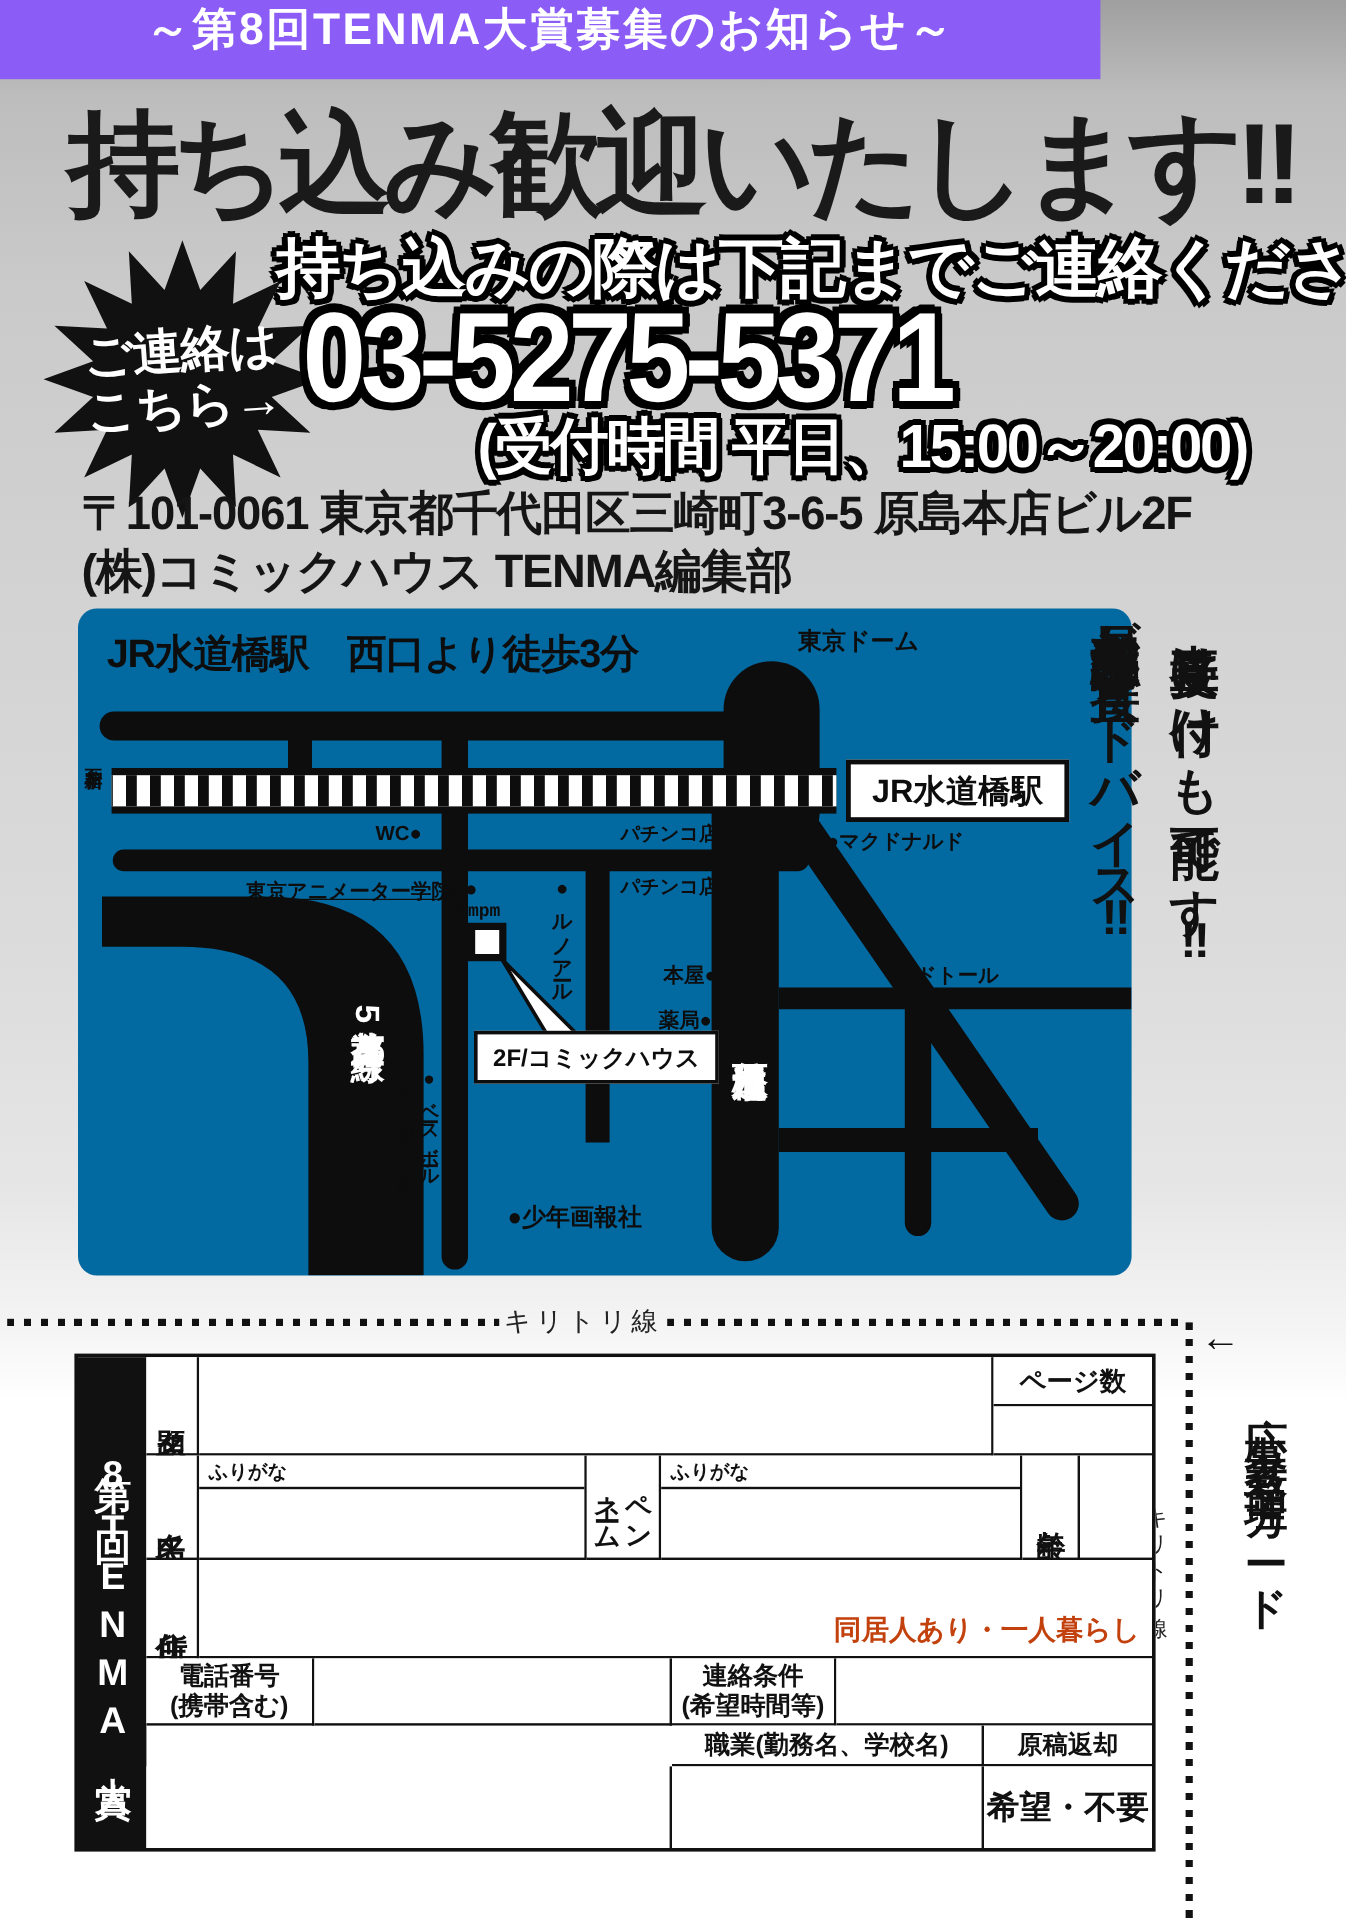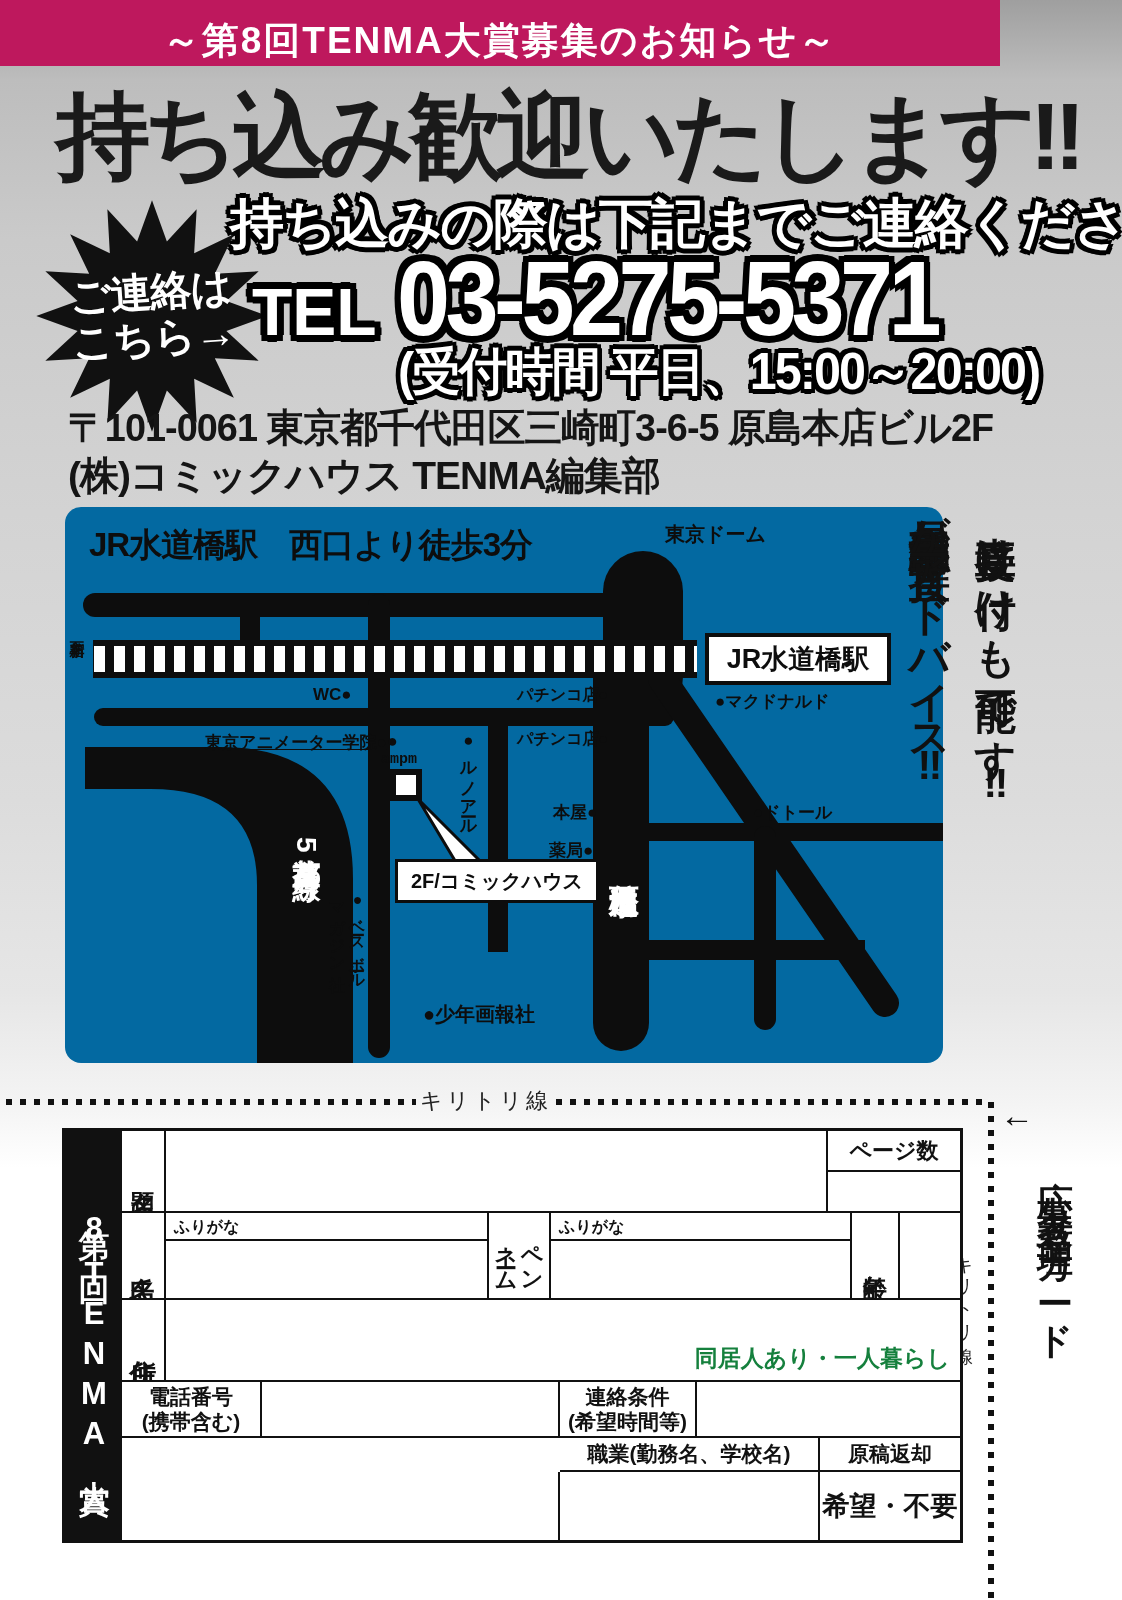--- a/index.html
+++ b/index.html
@@ -9,21 +9,21 @@
     width:1122px; height:1600px; position:relative; overflow:hidden;
     background:linear-gradient(180deg,#9f9f9f 0%,#bdbdbd 5%,#cacaca 15%,#d3d3d3 32%,#dcdcdc 50%,#e6e6e6 62%,#f4f4f4 69%,#ffffff 73%,#ffffff 100%);
   }
   .abs { position:absolute; }
   .nowrap { white-space:nowrap; }
   
   .outl4 { color:#fff; text-shadow:-4px -4px 0 #000,4px -4px 0 #000,-4px 4px 0 #000,4px 4px 0 #000,-5px 0 0 #000,5px 0 0 #000,0 -5px 0 #000,0 5px 0 #000; }
   .outl6 { color:#fff; text-shadow:-6px -6px 0 #000,6px -6px 0 #000,-6px 6px 0 #000,6px 6px 0 #000,-7px 0 0 #000,7px 0 0 #000,0 -7px 0 #000,0 7px 0 #000; }
   .vtext { writing-mode:vertical-rl; }
 
-  .banner { left:0; top:0; width:1000px; height:66px; background:#be185d; display:flex; align-items:flex-end; justify-content:center; }
+  .banner { left:0; top:0; width:917px; height:66px; background:#8b5cf6; display:flex; align-items:flex-start; justify-content:center; }
   .banner span { color:#fff; font-size:37px; font-weight:bold; letter-spacing:2px; }
 
   .headline { left:56px; top:74px; font-size:95px; font-weight:bold; letter-spacing:-7px; color:#1a1a1a; transform:scaleX(0.99); transform-origin:left top; }
   .subline  { left:230px; top:188px; font-size:54px; font-weight:bold; letter-spacing:-2px; }
 
   .burst { left:28px; top:192px; width:248px; height:248px; }
   .burst-text { left:28px; top:192px; width:248px; height:248px; display:flex; flex-direction:column; align-items:center; justify-content:center; transform:rotate(-4deg); }
   .burst-text span { color:#fff; font-size:41px; font-weight:bold; line-height:1.12; letter-spacing:-1px; }
 
   .telrow { left:252px; top:238px; display:flex; align-items:baseline; gap:20px; }
@@ -64,21 +64,21 @@
   .br { border-right:2px solid #111; }
   .bb { border-bottom:2px solid #111; }
   .vlabel { display:flex; align-items:center; justify-content:center; writing-mode:vertical-rl; font-weight:bold; color:#111; }
   .hdr { display:flex; align-items:center; justify-content:center; font-weight:bold; color:#111; }
   .black-col { position:absolute; left:0; top:0; width:57px; height:409px; background:#111; display:flex; align-items:center; justify-content:center; }
   .black-col span { writing-mode:vertical-rl; text-orientation:upright; color:#fff; font-size:31px; font-weight:bold; letter-spacing:5px; }
   .furi { height:28px; border-bottom:2px solid #111; font-size:16px; font-weight:bold; color:#111; padding:4px 0 0 8px; }
   .pen-label { display:flex; align-items:center; justify-content:center; }
   .pen-label .pw { writing-mode:vertical-rl; font-weight:bold; font-size:22px; color:#111; line-height:26px; }
   .pen-label .pw span { display:block; }
-  .living { position:absolute; right:10px; bottom:6px; font-size:23px; font-weight:bold; color:#15803d; }
+  .living { position:absolute; right:10px; bottom:6px; font-size:23px; font-weight:bold; color:#c2410c; }
   .two-line { display:flex; flex-direction:column; align-items:center; justify-content:center; font-weight:bold; color:#111; font-size:21px; line-height:25px; }
 </style>
 </head>
 <body>
 
 <div class="abs banner">
   <span>～第8回TENMA大賞募集のお知らせ～</span>
 </div>
 
 <div class="abs headline nowrap">持ち込み歓迎いたします!!</div>
@@ -86,21 +86,20 @@
 
 <svg class="abs burst" width="248" height="248" viewBox="0 0 300 300">
   <polygon fill="#111" points="150,10 168,60 204,21 201,74 249,51 226,99 279,96 240,132 290,150 240,168 279,204 226,201 249,249 201,226 204,279 168,240 150,290 132,240 96,279 99,226 51,249 74,201 21,204 60,168 10,150 60,132 21,96 74,99 51,51 99,74 96,21 132,60"></polygon>
 </svg>
 <div class="abs burst-text">
   <span>ご連絡は</span>
   <span>こちら→</span>
 </div>
 
 <div class="abs telrow nowrap">
-  <span class="tel-label outl6">TEL</span>
   <span class="tel-number outl6">03-5275-5371</span>
 </div>
 <div class="abs hours outl4 nowrap">(受付時間 平日、15:00～20:00)</div>
 
 <div class="abs addr1 nowrap">〒101-0061 東京都千代田区三崎町3-6-5 原島本店ビル2F</div>
 <div class="abs addr2 nowrap">(株)コミックハウス TENMA編集部</div>
 
 <div class="abs map">
   <svg width="878" height="556" viewBox="0 0 878 556">
 
@@ -130,21 +129,21 @@
 
     <polygon points="353,292 392,357 418,357" fill="#ffffff" stroke="#0d0d0d" stroke-width="3"></polygon>
   </svg>
 
   <div class="lbl map-title">JR水道橋駅　西口より徒歩3分</div>
   <div class="lbl" style="left:600px; top:14px; font-size:20px;">東京ドーム</div>
   <div class="lbl vtext" style="left:2px; top:122px; font-size:15px;">至新宿</div>
   <div class="station-box">JR水道橋駅</div>
   <div class="lbl" style="left:248px; top:178px; font-size:17px;">WC●</div>
   <div class="lbl" style="left:452px; top:178px; font-size:16px;">パチンコ店●</div>
-  <div class="lbl" style="left:650px; top:183px; font-size:17px;">●マクドナルド</div>
+  <div class="lbl" style="left:624px; top:183px; font-size:17px;">●マクドナルド</div>
   <div class="lbl" style="left:140px; top:224px; font-size:17px;text-decoration:underline;">東京アニメーター学院●</div>
   <div class="lbl" style="left:322px; top:224px; font-size:18px;">●</div>
   <div class="lbl" style="left:316px; top:244px; font-size:15px;font-family:Liberation Mono, monospace;">ampm</div>
   <div class="lbl vtext" style="left:392px; top:224px; font-size:17px; height:130px;">●ルノアール</div>
   <div class="lbl" style="left:452px; top:222px; font-size:16px;">パチンコ店●</div>
   <div class="sq-back"></div>
   <div class="sq-white"></div>
   <div class="lbl" style="left:488px; top:294px; font-size:17px;">本屋●</div>
   <div class="lbl" style="left:688px; top:294px; font-size:17px;">●ドトール</div>
   <div class="lbl" style="left:484px; top:332px; font-size:17px;">薬局●</div>

